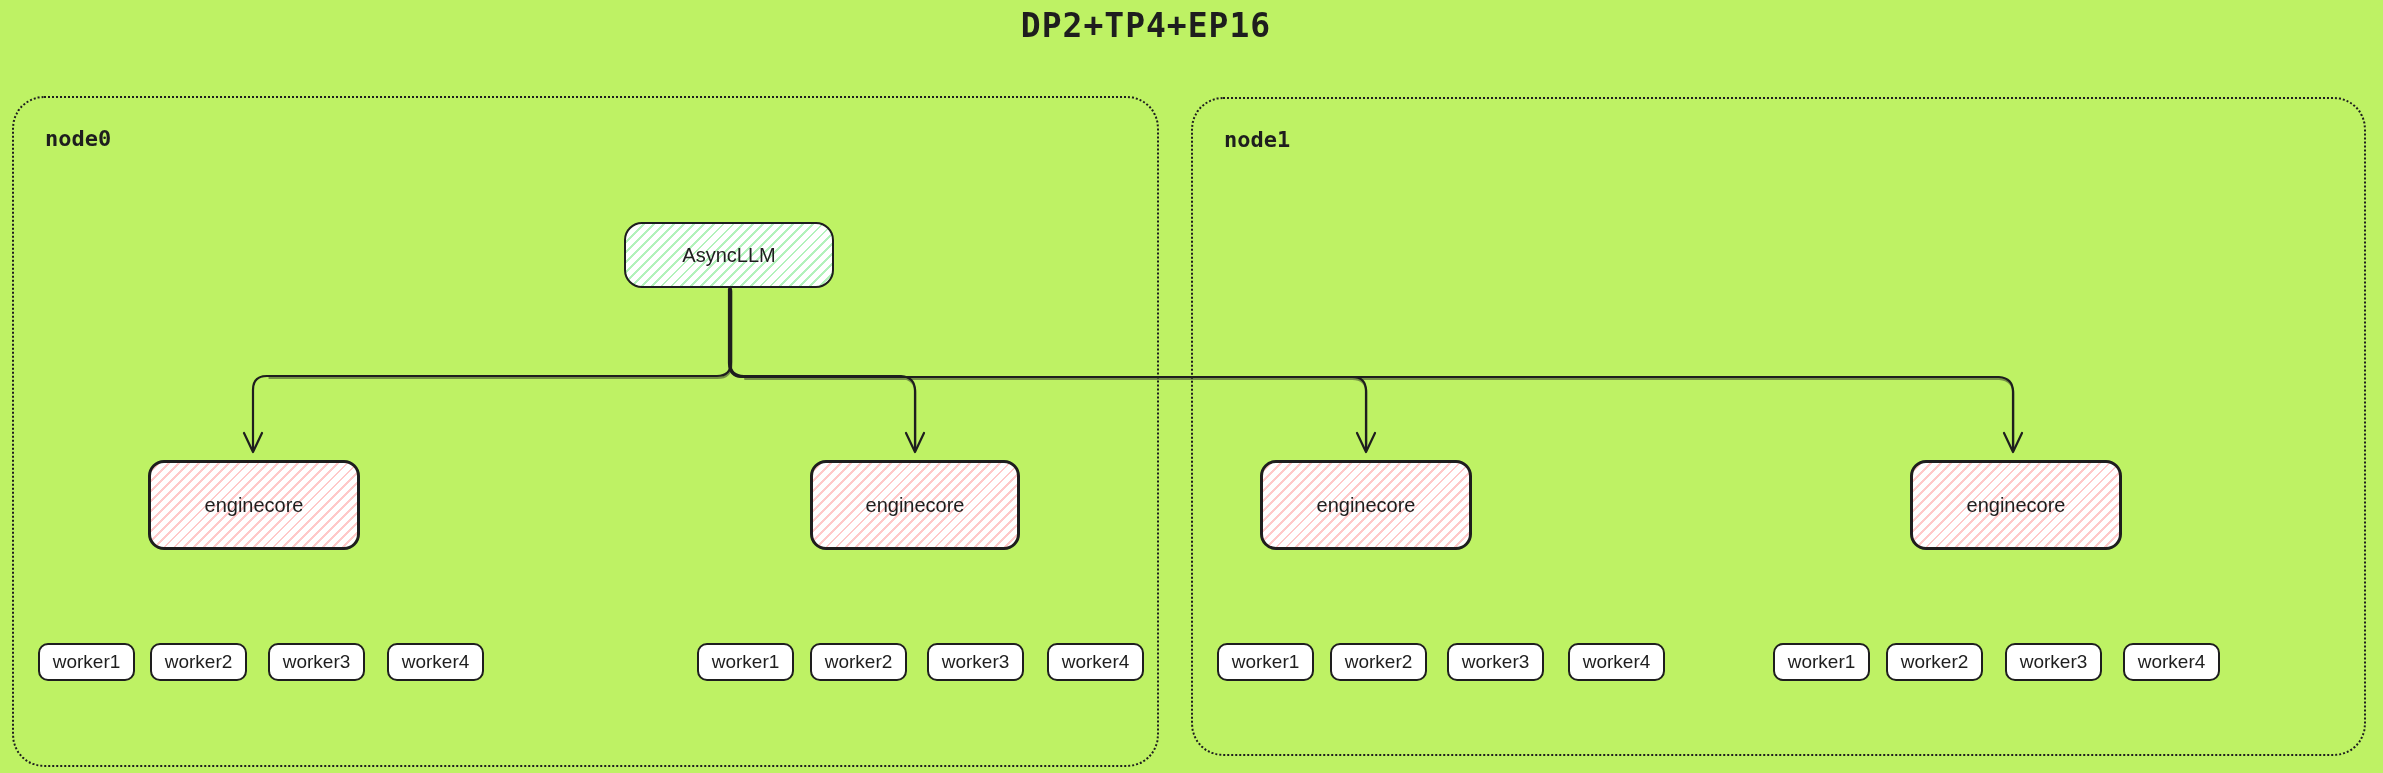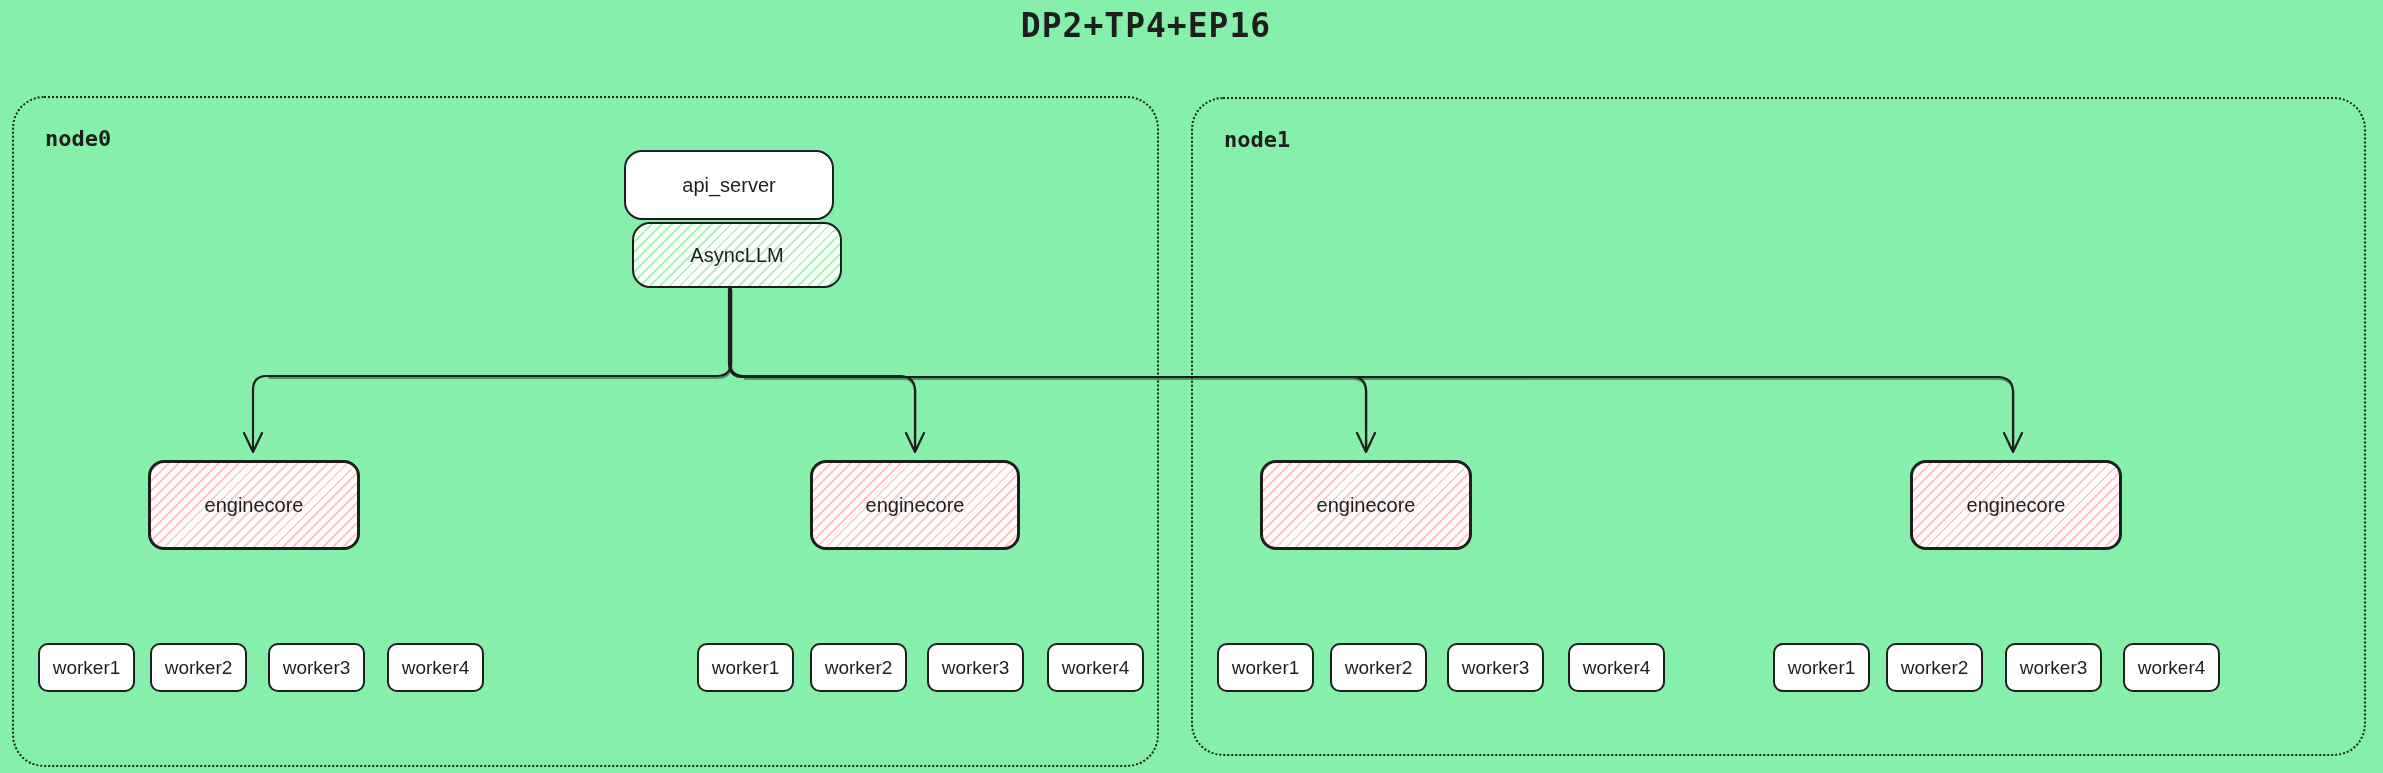--- a/index.html
+++ b/index.html
@@ -1,19 +1,19 @@
 <!DOCTYPE html>
 <html><head>
 <meta charset="utf-8">
 <style>
   html,body{margin:0;padding:0;background:#ffffff;}
   .canvas{
     position:relative;
     width:2383px;height:773px;
-    background:#86efac;
+    background:#bef264;
     font-family:"Liberation Sans", sans-serif;
     color:#1e1e1e;
     overflow:hidden;
   }
   .title{
     position:absolute;
     left:1146px;top:6px;
     transform:translateX(-50%);
     font-family:"DejaVu Sans Mono", monospace;
     font-weight:bold;
@@ -43,32 +43,31 @@
     background:#ffffff;
     border:2.5px solid #1e1e1e;
     box-sizing:border-box;
     font-size:20px;
     white-space:nowrap;
   }
   .api{left:624px;top:150px;width:210px;height:70px;border-radius:18px;}
   .async{
     left:624px;top:222px;width:210px;height:66px;border-radius:18px;
     background:repeating-linear-gradient(135deg,#ffffff 0px,#ffffff 5px,#b2f2bb 5px,#b2f2bb 7px);
-    margin-left:8px;
   }
   .engine{
     top:460px;height:90px;border-radius:16px;border-width:3px;
     background:repeating-linear-gradient(135deg,#ffffff 0px,#ffffff 5px,#ffc9c9 5px,#ffc9c9 7px);
   }
   .e1{left:148px;width:212px;}
   .e2{left:810px;width:210px;}
   .e3{left:1260px;width:212px;}
   .e4{left:1910px;width:212px;}
   .worker{
-    top:643px;width:97px;height:49px;border-radius:10px;
+    top:643px;width:97px;height:38px;border-radius:10px;
     font-size:19px;border-width:2.5px;
   }
   .g1w1{left:38px;}  .g1w2{left:150px;} .g1w3{left:268px;} .g1w4{left:387px;}
   .g2w1{left:697px;} .g2w2{left:810px;} .g2w3{left:927px;} .g2w4{left:1047px;}
   .g3w1{left:1217px;}.g3w2{left:1330px;}.g3w3{left:1447px;}.g3w4{left:1568px;}
   .g4w1{left:1773px;}.g4w2{left:1886px;}.g4w3{left:2005px;}.g4w4{left:2123px;}
   .connectors{
     position:absolute;left:0;top:0;width:2383px;height:773px;
     pointer-events:none;
   }
@@ -104,23 +103,20 @@
       <path d="M744 377 L900 377 Q914 378 914 392 L914 446"></path>
       <path d="M744 378 L1351 378 Q1365 378 1365 392 L1365 446"></path>
       <path d="M744 378 L1998 378 Q2012 379 2012 393 L2012 446"></path>
     </g>
     <path d="M244 433 L253 452 L262 433"></path>
     <path d="M906 433 L915 452 L924 433"></path>
     <path d="M1357 433 L1366 452 L1375 433"></path>
     <path d="M2004 433 L2013 452 L2022 433"></path>
   </svg>
 
-  <div class="box api">
-    <span>api_server</span>
-  </div>
   <div class="box async">
     <span>AsyncLLM</span>
   </div>
 
   <div class="box engine e1">
     <span>enginecore</span>
   </div>
   <div class="box engine e2">
     <span>enginecore</span>
   </div>

